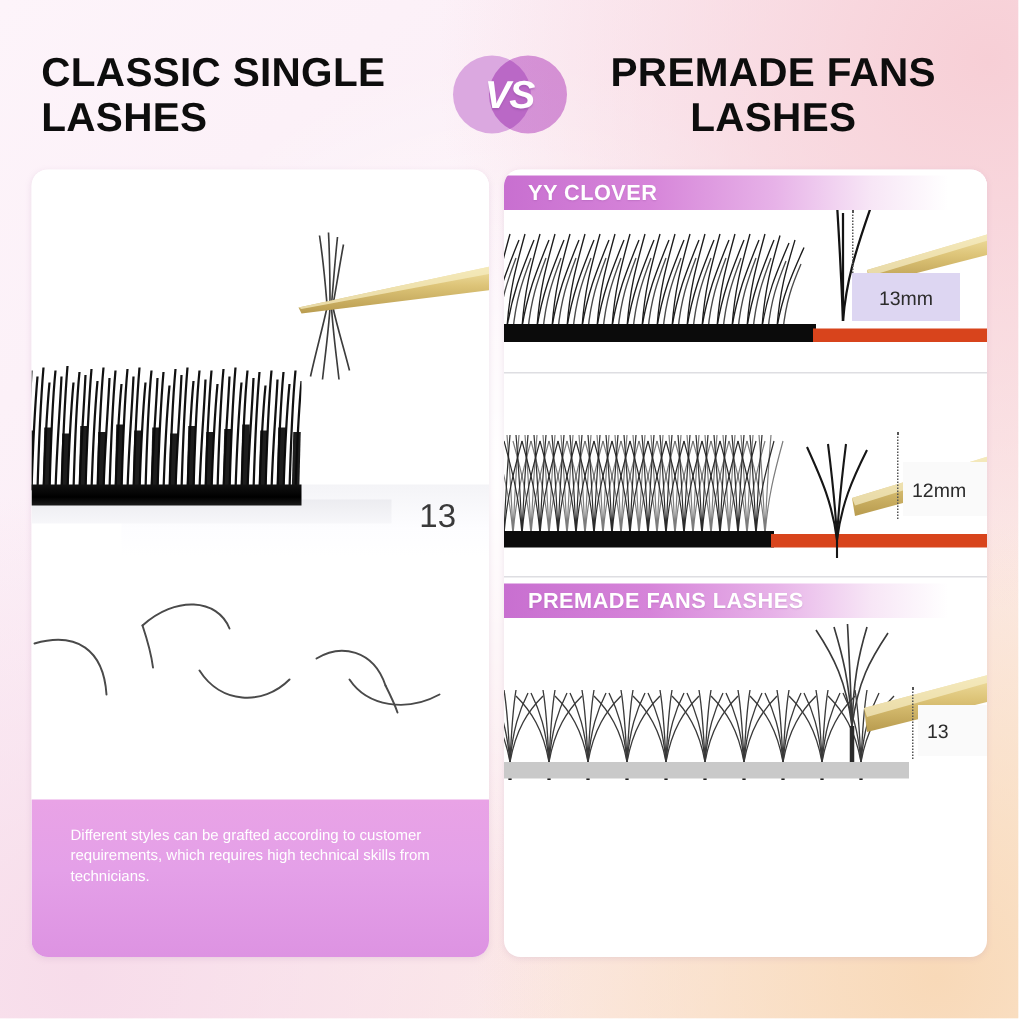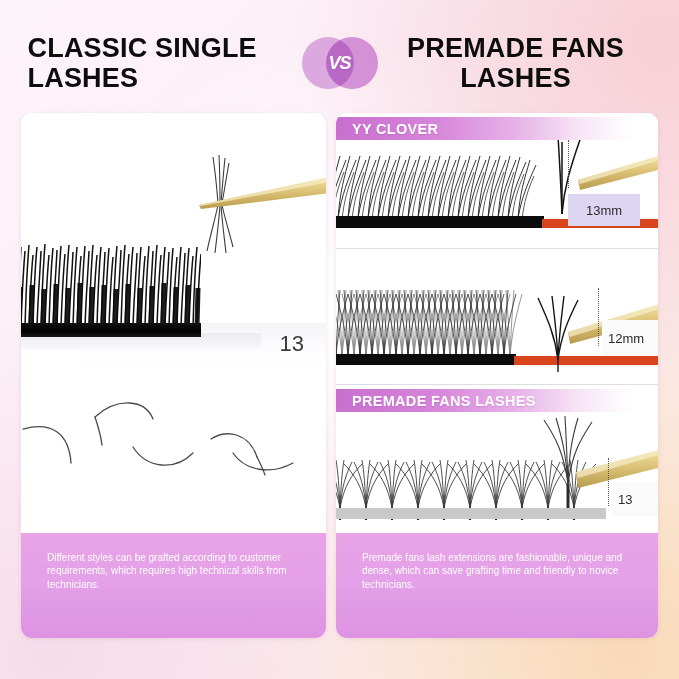--- a/index.html
+++ b/index.html
@@ -32,21 +32,21 @@
   .vsbadge{
     position:relative;width:76px;height:54px;flex:0 0 76px;margin:0 2px;
   }
   .vsbadge .circ{
     position:absolute;top:1px;width:52px;height:52px;border-radius:50%;
   }
   .vsbadge .c1{left:0;background:#dba8e0;}
   .vsbadge .c2{right:0;background:#d38ede;mix-blend-mode:multiply;opacity:.86;}
   .vsbadge .vs{
     position:absolute;inset:0;display:flex;align-items:center;justify-content:center;
-    font-size:18px;font-weight:bold;color:#ffffff;font-style:italic;letter-spacing:-1px;
+    font-size:26px;font-weight:bold;color:#ffffff;font-style:italic;letter-spacing:-1px;
     text-shadow:0 1px 1px rgba(120,60,140,.25);
     text-align:center;
   }
 
   
   .card{
     position:absolute;background:#ffffff;border-radius:11px;overflow:hidden;
     box-shadow:0 1px 4px rgba(170,130,170,.18);
   }
   #left-card{left:21px;top:113px;width:305px;height:525px;}
@@ -98,21 +98,21 @@
     display:flex;align-items:center;
   }
   .sec-head span{
     padding-left:16px;font-size:14.5px;font-weight:bold;color:#ffffff;
     letter-spacing:.3px;text-shadow:0 1px 1px rgba(140,70,150,.25);
   }
   .sec-stage{position:absolute;left:0;top:27px;width:100%;bottom:0;}
 
   .mm-chip{
     position:absolute;font-size:13px;color:#2c2c2c;
-    display:flex;align-items:center;justify-content:center;margin-top:12px;
+    display:flex;align-items:center;justify-content:center;
   }
   .mm-chip.lav{background:#ddd6f2;}
   .mm-chip.plain{background:#fafafa;}
   .dotline{
     position:absolute;width:0;border-left:1px dotted #555;
   }
 </style>
 </head>
 <body>
 
@@ -569,16 +569,15 @@
             <path d="M232 72 L232 96" stroke="#2a2a2a" stroke-width="3" fill="none"></path>
             <path d="M240 60 L330 36 L330 54 L242 76 Z" fill="url(#gold4)"></path>
             <path d="M240 60 L330 36 L330 41 L242 66 Z" fill="#f7eec7" opacity="0.7"></path>
           </g>
         </svg>
         <div class="dotline" style="left:272px;top:46px;height:48px;"></div>
         <div class="mm-chip plain" style="left:276px;top:58px;width:46px;height:34px;justify-content:flex-start;padding-left:6px;box-sizing:border-box;">13</div>
       </div>
     </div>
 
-    <div class="caption">Premade fans lash extensions are fashionable, unique and dense, which can save grafting time and friendly to novice technicians.</div>
   </div>
 
 </div>
 
 </body></html>

